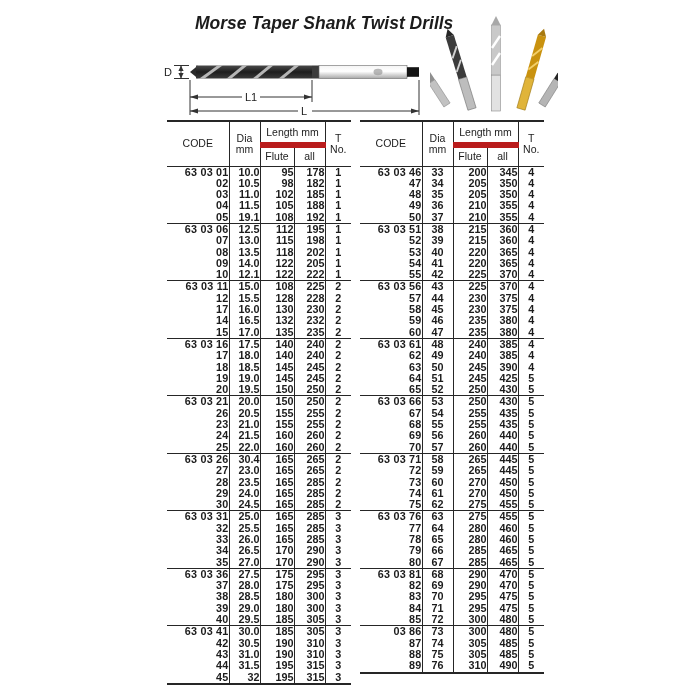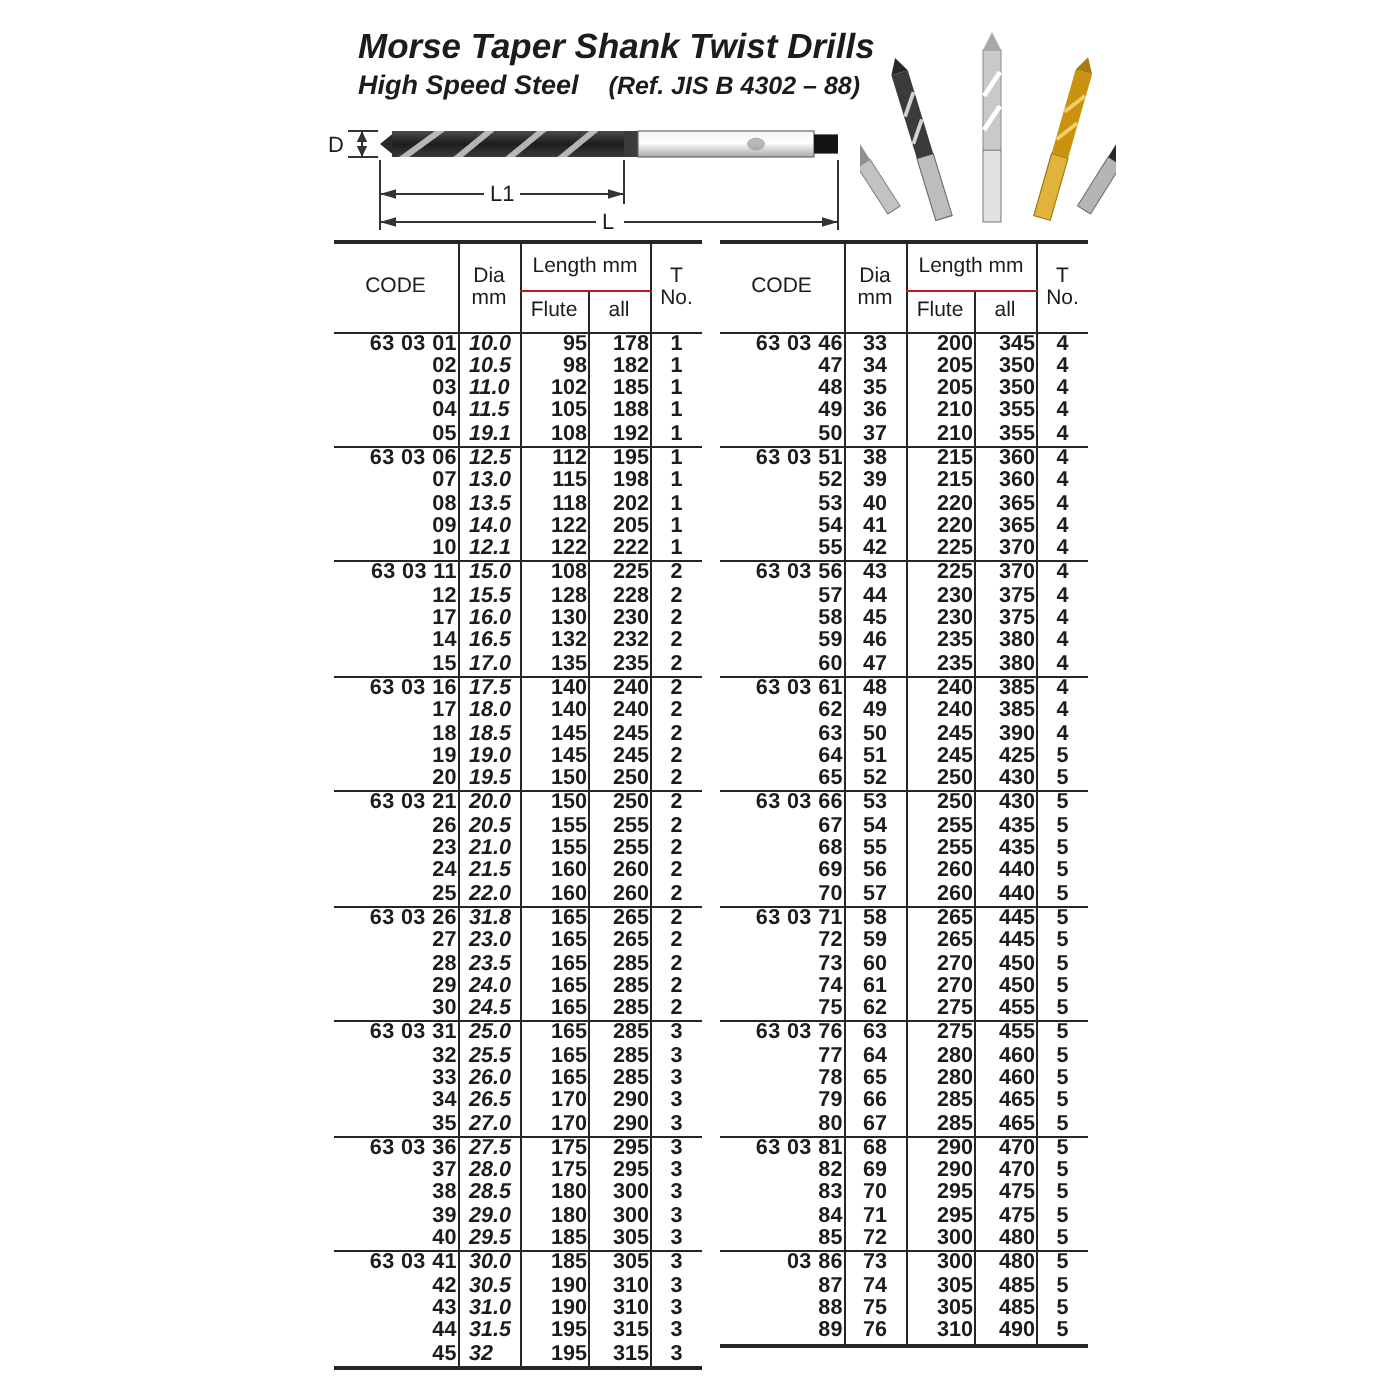--- a/index.html
+++ b/index.html
@@ -1,62 +1,58 @@
 <!DOCTYPE html>
 <html><head>
 <meta charset="utf-8">
 <style>
   html,body{margin:0;padding:0;background:#e9e9e9;}
   .page{position:relative;width:700px;height:700px;background:#ffffff;overflow:hidden;
         font-family:"Liberation Sans",sans-serif;color:#1c1c1c;}
 
   
-  .doc-header{position:absolute;left:179px;top:13px;}
+  .doc-header{position:absolute;left:195px;top:13px;}
   .doc-title{font-size:17.5px;font-weight:bold;font-style:italic;line-height:20px;margin:0;}
   .doc-subrow{display:flex;gap:15px;align-items:baseline;margin-top:2px;}
   .doc-subtitle{font-size:13.5px;font-weight:bold;font-style:italic;}
   .doc-ref{font-size:12.5px;font-weight:bold;font-style:italic;}
 
   
   .diagram-svg{position:absolute;left:160px;top:52px;}
   .photo-svg{position:absolute;left:430px;top:6px;}
   .svg-label{font-family:"Liberation Sans",sans-serif;font-size:11px;fill:#1c1c1c;}
 
   
   .tables-wrap{position:absolute;left:167px;top:120px;display:flex;gap:9px;align-items:flex-start;}
   table.drill-table{border-collapse:collapse;table-layout:fixed;
         border-top:2px solid #262626;border-bottom:2px solid #262626;}
   .drill-table th{font-weight:normal;font-size:10.5px;line-height:11px;text-align:center;
         vertical-align:middle;padding:0;border-left:1px solid #262626;}
   .drill-table thead{border-bottom:1.7px solid #262626;}
   .drill-table thead tr:first-child{height:24px;}
   .drill-table thead tr:last-child{height:21px;}
   .h-code{border-left:none !important;}
-  .h-len{border-bottom:1px solid #b91c1c;}
+  .h-len{border-bottom:6px solid #b91c1c;}
   .drill-table td{font-weight:bold;font-size:10.8px;line-height:11.3px;height:11.3px;
         padding:0;white-space:nowrap;overflow:hidden;border-left:1px solid #262626;}
   .c-code{border-left:none !important;text-align:right;padding-right:7px;letter-spacing:.2px;}
   .c-flute{text-align:right;padding-right:9px;}
   .c-all{text-align:right;padding-right:6px;}
   .c-t{text-align:center;}
-  .t-left .c-dia{text-align:left;padding-left:5px;font-style:italic;}
+  .t-left .c-dia{text-align:right;padding-left:5px;}
   .t-right .c-dia{text-align:center;}
   tr.group-start td{border-top:1.6px solid #262626;}
 </style>
 </head>
 <body>
 
 <div class="page">
 
   <div class="doc-header">
     <h1 class="doc-title">Morse Taper Shank Twist Drills</h1>
-    <div class="doc-subrow">
-      <span class="doc-subtitle">High Speed Steel</span>
-      <span class="doc-ref">(Ref. JIS B 4302 – 88)</span>
-    </div>
   </div>
 
   <svg class="diagram-svg" width="274" height="68" viewBox="0 0 274 68">
     <defs>
       <linearGradient id="shankGrad" x1="0" y1="0" x2="0" y2="1">
         <stop offset="0" stop-color="#f4f4f4"></stop>
           <stop offset="0.45" stop-color="#ffffff"></stop>
         <stop offset="1" stop-color="#a8a8a8"></stop>
       </linearGradient>
       <linearGradient id="fluteGrad" x1="0" y1="0" x2="0" y2="1">
@@ -347,21 +343,21 @@
             </tr>
             <tr>
               <td class="c-code">25</td>
               <td class="c-dia">22.0</td>
               <td class="c-flute">160</td>
               <td class="c-all">260</td>
               <td class="c-t">2</td>
             </tr>
             <tr class="group-start">
               <td class="c-code">63 03 26</td>
-              <td class="c-dia">31.8</td>
+              <td class="c-dia">30.4</td>
               <td class="c-flute">165</td>
               <td class="c-all">265</td>
               <td class="c-t">2</td>
             </tr>
             <tr>
               <td class="c-code">27</td>
               <td class="c-dia">23.0</td>
               <td class="c-flute">165</td>
               <td class="c-all">265</td>
               <td class="c-t">2</td>

